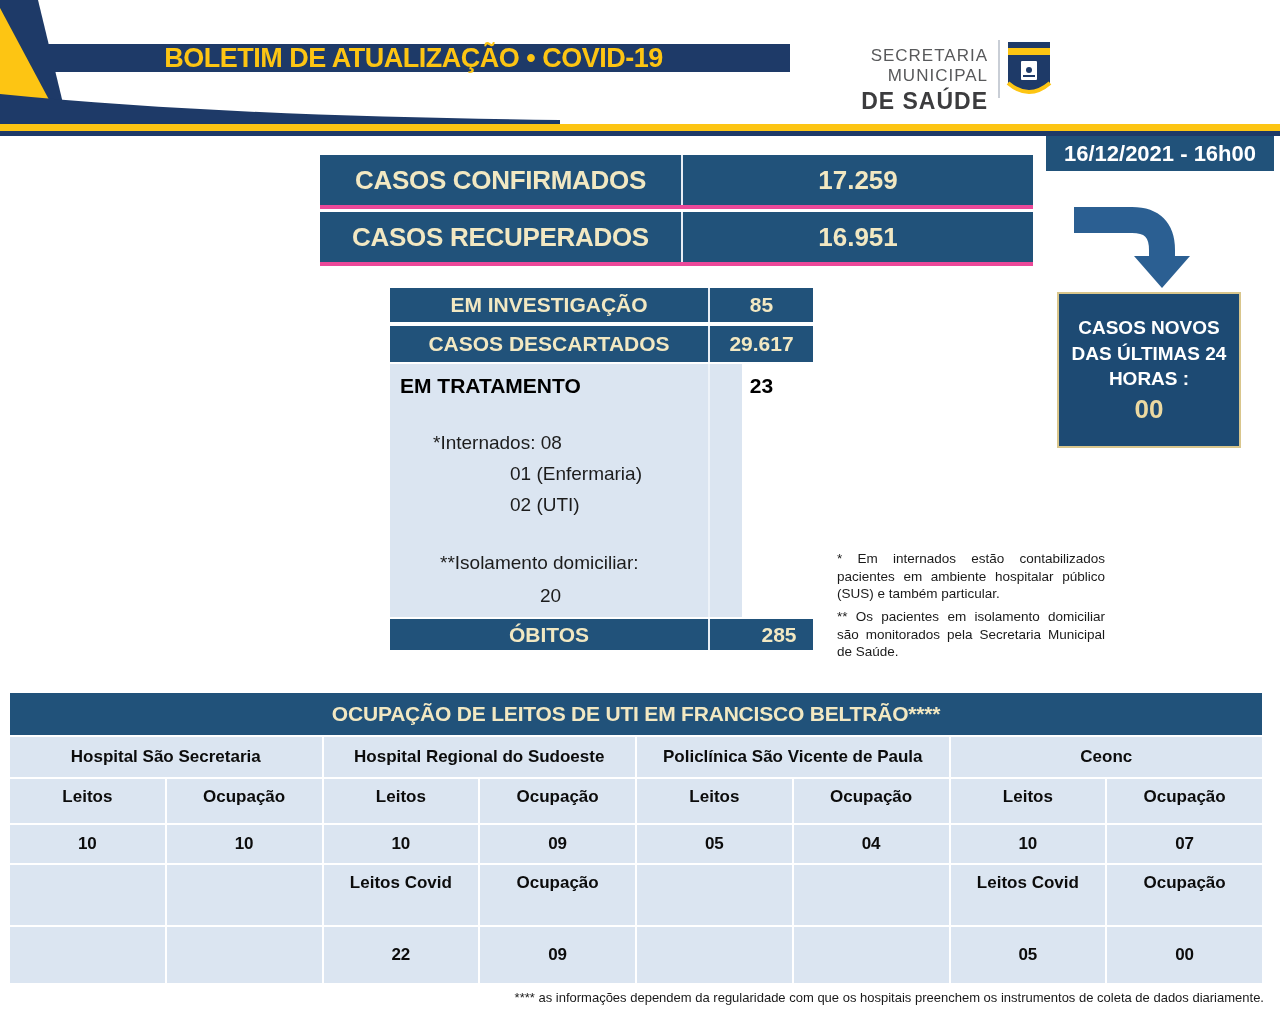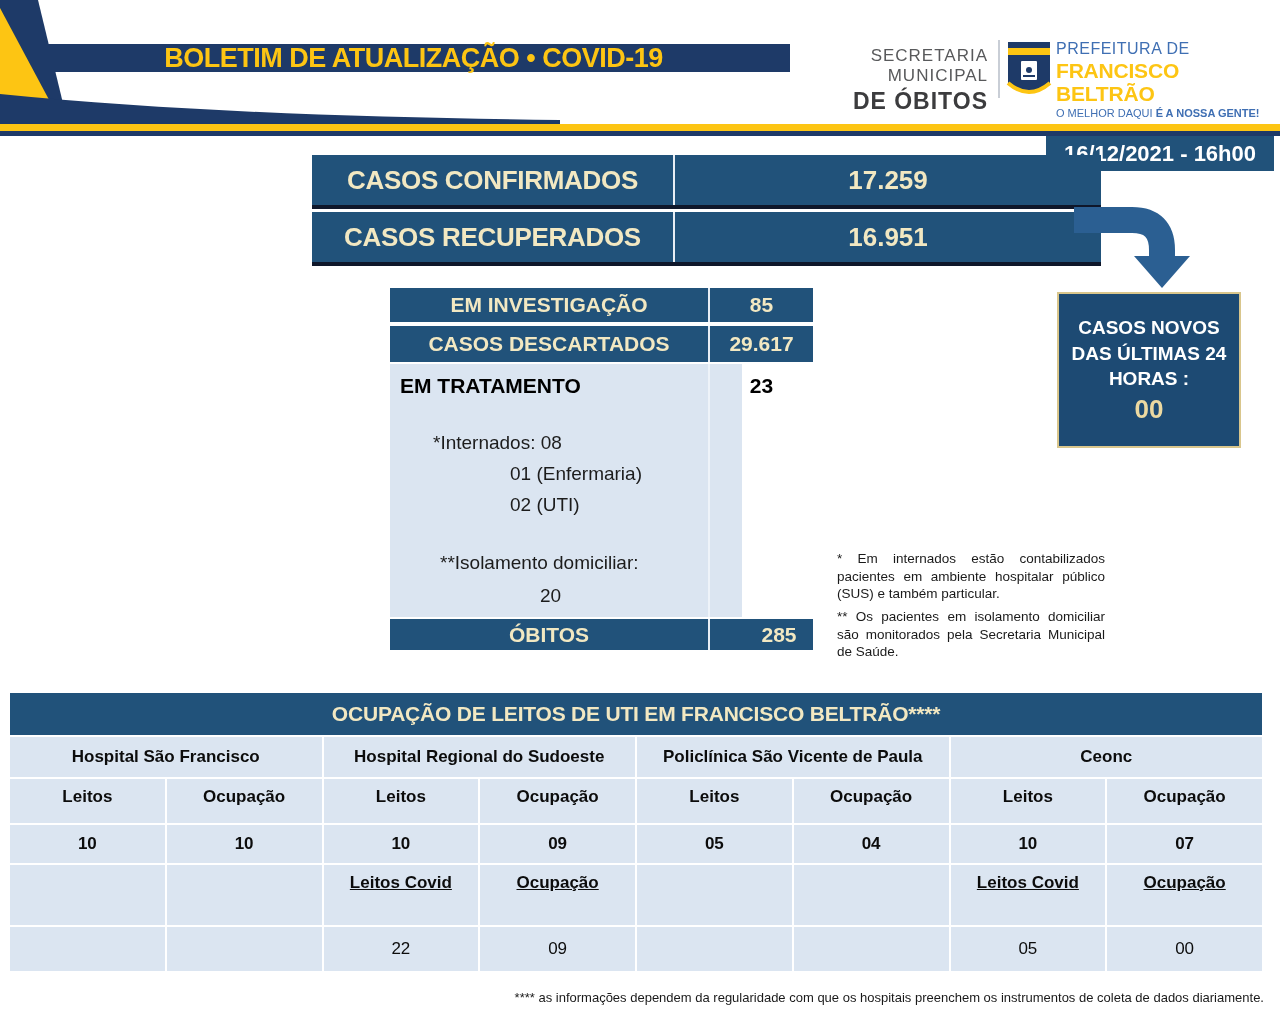--- a/index.html
+++ b/index.html
@@ -26,22 +26,22 @@
   .pref-line2{color:var(--yellow);font-size:21px;font-weight:bold;letter-spacing:-0.2px;margin-top:1px;}
   .pref-tagline{color:var(--link_blue);font-size:11px;margin-top:2px;white-space:nowrap;}
   .pref-tagline b{font-weight:bold;}
   .stripe-yellow{position:absolute;left:0;top:124px;width:1280px;height:7px;background:var(--yellow);}
   .stripe-navy{position:absolute;left:0;top:131px;width:1280px;height:5px;background:var(--navy);}
 
   .date-badge{position:absolute;left:1046px;top:136px;width:228px;height:35px;background:var(--bar_blue);
               display:flex;align-items:center;justify-content:center;color:#fff;font-weight:bold;font-size:22px;}
 
   
-  .stat-bar{position:absolute;left:312px;width:789px;height:50px;background:var(--bar_blue);
-            display:flex;border-bottom:4px solid #0f172a;}
+  .stat-bar{position:absolute;left:320px;width:713px;height:50px;background:var(--bar_blue);
+            display:flex;border-bottom:4px solid #ec4899;}
   .stat-bar .lbl{width:361px;display:flex;align-items:center;justify-content:center;
                  border-right:2px solid #e8eef5;color:var(--pale_yellow);font-weight:bold;font-size:26px;letter-spacing:-0.3px;}
   .stat-bar .val{flex:1;display:flex;align-items:center;justify-content:center;
                  color:var(--pale_yellow);font-weight:bold;font-size:26px;border-radius:22px;}
 
   
   .detail-row{position:absolute;left:390px;width:423px;background:var(--bar_blue);display:flex;}
   .detail-row .lbl{width:318px;display:flex;align-items:center;justify-content:center;
                    border-right:2px solid #e8eef5;color:var(--pale_yellow);font-weight:bold;font-size:21px;}
   .detail-row .val{flex:1;display:flex;align-items:center;justify-content:center;
@@ -65,22 +65,22 @@
   
   .icu{position:absolute;left:10px;top:693px;width:1252px;display:grid;
        grid-template-columns:repeat(8,1fr);gap:2px;background:#fff;}
   .icu .cell{background:var(--light_blue);display:flex;align-items:center;justify-content:center;
              color:#0c0c0c;font-size:17px;}
   .icu .title{grid-column:1/-1;background:var(--bar_blue);color:var(--pale_yellow);
               font-weight:bold;font-size:21px;height:42px;letter-spacing:-0.2px;}
   .icu .hosp{grid-column:span 2;height:40px;font-weight:bold;}
   .icu .sub{height:44px;align-items:flex-start;padding-top:8px;box-sizing:border-box;font-weight:bold;}
   .icu .num{height:38px;font-weight:bold;}
-  .icu .covid{height:60px;align-items:flex-start;padding-top:8px;box-sizing:border-box;font-weight:bold;text-decoration:underline;}
-  .icu .num2{height:44px;font-weight:normal;}
+  .icu .covid{height:60px;align-items:flex-start;padding-top:8px;box-sizing:border-box;font-weight:bold;}
+  .icu .num2{height:56px;font-weight:bold;}
 
   .note-bottom{position:absolute;right:16px;top:990px;width:850px;text-align:right;
                font-size:13px;color:var(--dark_text);}
 </style>
 </head>
 <body>
 
 <div class="canvas">
 
   <svg class="deco" width="1280" height="140" viewBox="0 0 1280 140">
@@ -88,39 +88,34 @@
     <polygon points="0,8 62,124 0,124" fill="#fdc513"></polygon>
     <path d="M0,94 C180,112 380,118 560,120 L560,125 L0,126 Z" fill="#1e3a68"></path>
   </svg>
 
   <div class="banner">
     <span>BOLETIM DE ATUALIZAÇÃO • COVID-19</span>
   </div>
 
   <div class="sec-block">
     <div class="sec-line1">SECRETARIA MUNICIPAL</div>
-    <div class="sec-line2">DE ÓBITOS</div>
+    <div class="sec-line2">DE SAÚDE</div>
   </div>
 
   <div class="logo-divider"></div>
 
   <svg class="crest" width="46" height="66" viewBox="0 0 46 66">
     <path d="M2,4 H44 V46 Q23,64 2,46 Z" fill="#1e3a68"></path>
     <rect x="2" y="10" width="42" height="7" fill="#fdc513"></rect>
     <path d="M2,45 Q23,63 44,45" stroke="#fdc513" stroke-width="4" fill="none"></path>
     <rect x="15" y="23" width="16" height="19" fill="#ffffff" rx="1"></rect>
     <circle cx="23" cy="32" r="3" fill="#1e3a68"></circle>
     <rect x="17" y="37" width="12" height="2" fill="#1e3a68"></rect>
   </svg>
 
-  <div class="pref-block">
-    <div class="pref-line1">PREFEITURA DE</div>
-    <div class="pref-line2">FRANCISCO BELTRÃO</div>
-    <div class="pref-tagline"><span>O MELHOR DAQUI </span><b>É A NOSSA GENTE!</b></div>
-  </div>
 
   <div class="stripe-yellow"></div>
   <div class="stripe-navy"></div>
 
   <div class="date-badge">16/12/2021 - 16h00</div>
 
   <div class="stat-bar" style="top:155px;">
     <div class="lbl">CASOS CONFIRMADOS</div>
     <div class="val">17.259</div>
   </div>
@@ -165,21 +160,21 @@
     <div class="t">HORAS :</div>
     <div class="v">00</div>
   </div>
 
   <div class="note" style="top:550px;">* Em internados estão contabilizados pacientes em ambiente hospitalar público (SUS) e também particular.</div>
   <div class="note" style="top:608px;">** Os pacientes em isolamento domiciliar são monitorados pela Secretaria Municipal de Saúde.</div>
 
   <div class="icu">
     <div class="cell title">OCUPAÇÃO DE LEITOS DE UTI EM FRANCISCO BELTRÃO****</div>
 
-    <div class="cell hosp">Hospital São Francisco</div>
+    <div class="cell hosp">Hospital São Secretaria</div>
     <div class="cell hosp">Hospital Regional do Sudoeste</div>
     <div class="cell hosp">Policlínica São Vicente de Paula</div>
     <div class="cell hosp">Ceonc</div>
 
     <div class="cell sub">Leitos</div>
     <div class="cell sub">Ocupação</div>
     <div class="cell sub">Leitos</div>
     <div class="cell sub">Ocupação</div>
     <div class="cell sub">Leitos</div>
     <div class="cell sub">Ocupação</div>

